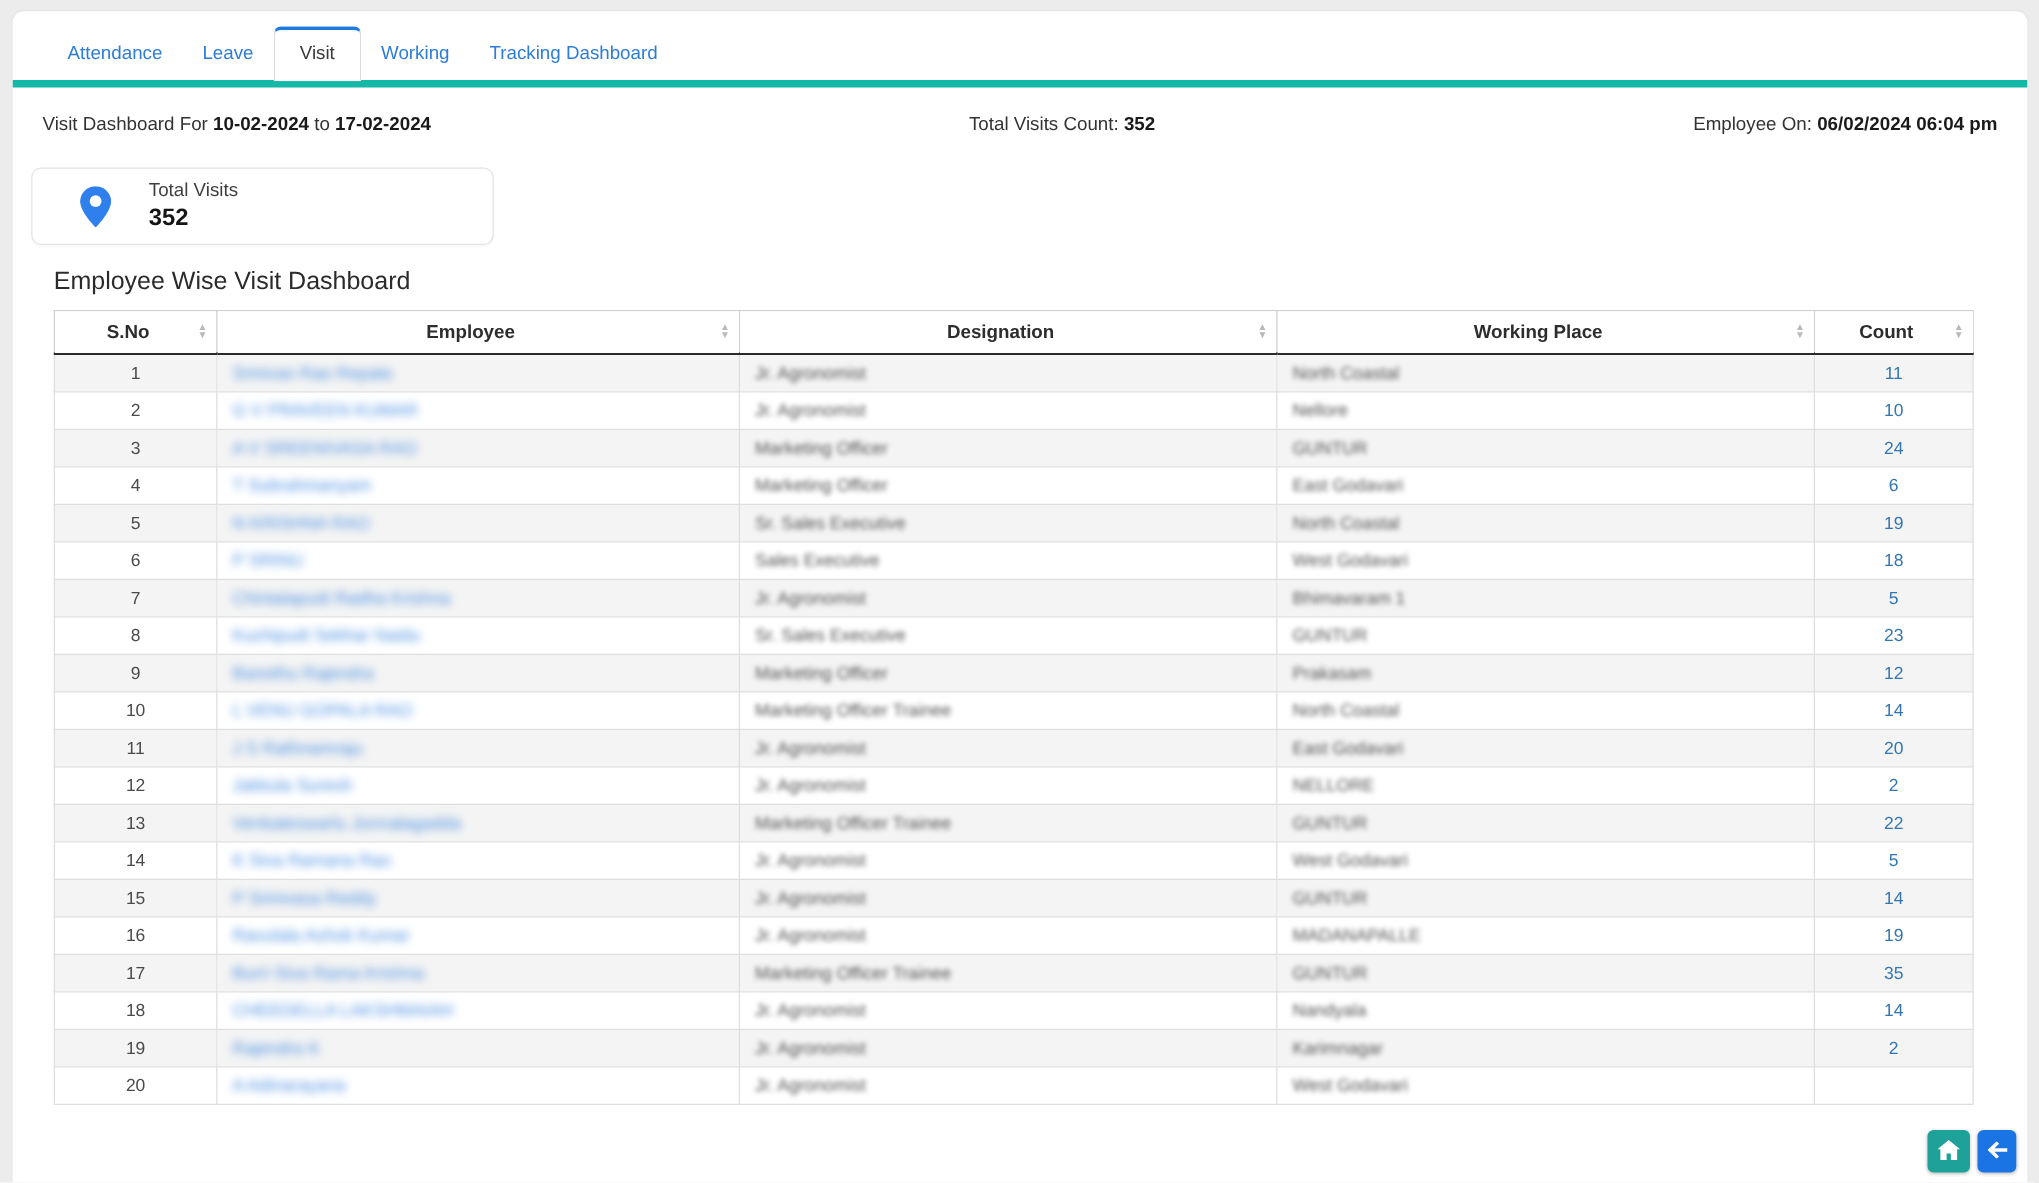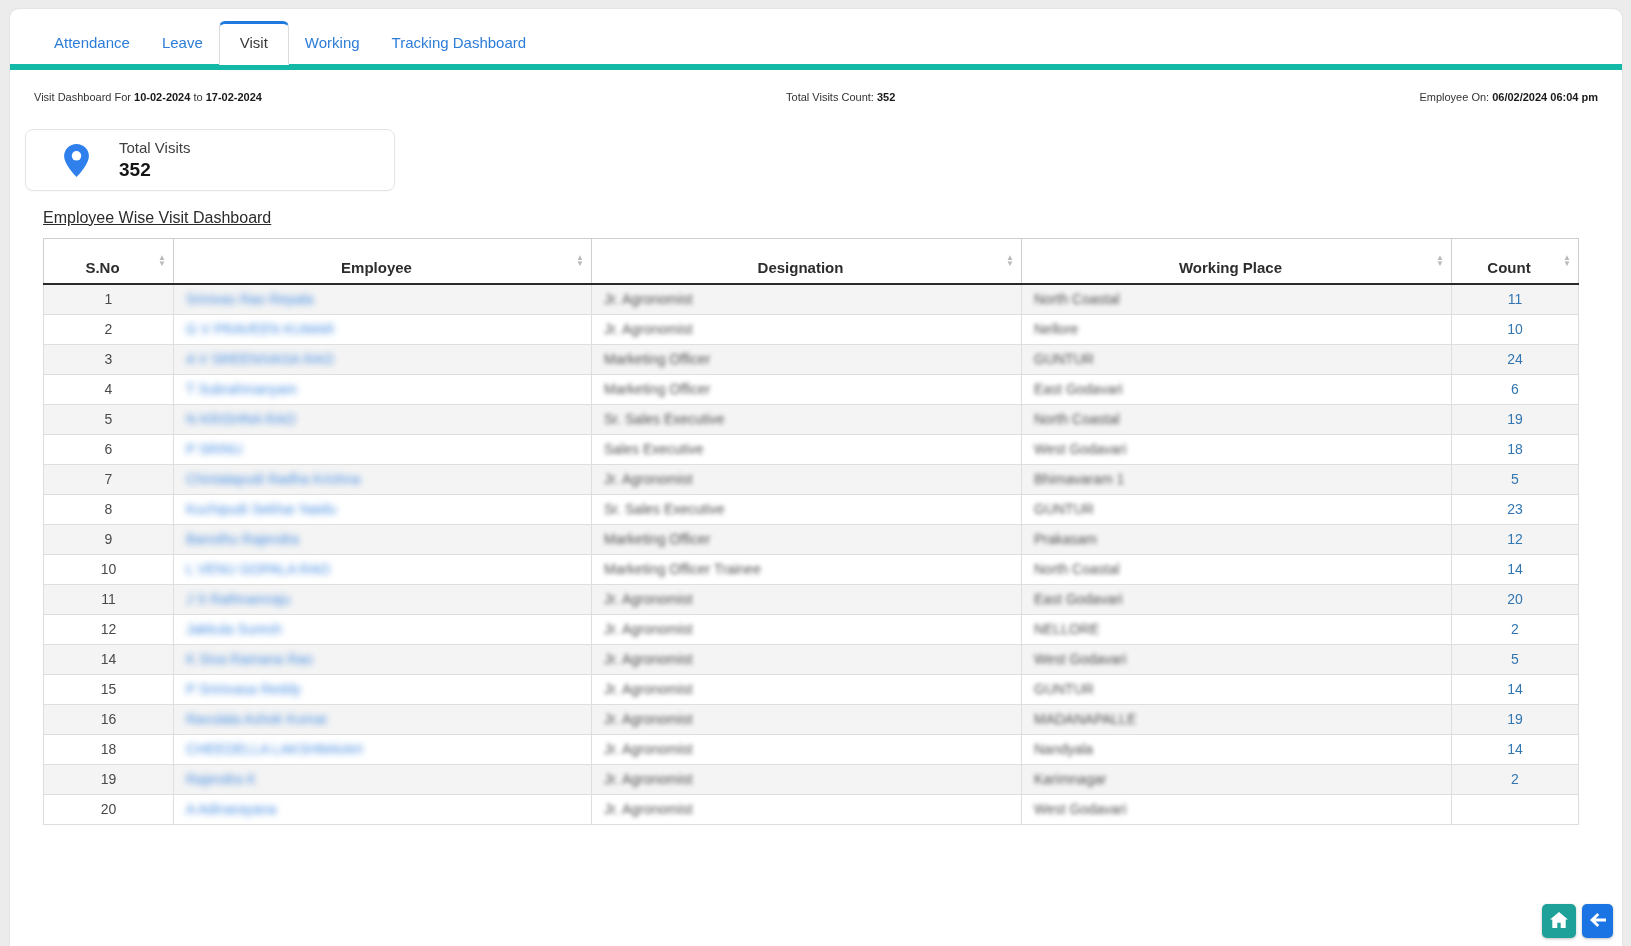--- a/index.html
+++ b/index.html
@@ -40,21 +40,21 @@
     border-top:3px solid #1f7ae0;
     border-bottom:1px solid #ffffff;
     border-radius:6px 6px 0 0;
     margin-bottom:-1px;
     padding:10px 20px 13px;
   }
   
   .report-header {
     display:flex; justify-content:space-between; align-items:flex-end;
     padding:21px 24px 0 24px;
-    font-size:11px; color:#333;gap:44px;
+    font-size:15px; color:#333;gap:44px;
   }
   .report-header b { color:#1a1a1a; }
   
   .stat-card {
     margin:26px 0 0 15px;
     width:370px; height:62px;
     background:#fff;
     border:1px solid #e4e4e4;
     border-radius:8px;
     box-shadow:0 1px 2px rgba(0,0,0,0.03);
@@ -83,37 +83,36 @@
     border:1px solid #dcdcdc;
     border-top:3px solid #1f7ae0;
     border-bottom:1px solid #ffffff;
     border-radius:2px 2px 0 0;
     margin-bottom:-1px;
     padding:10px 26px 12px;
   }
   
   .section-title {
     margin:18px 0 11px 33px;
-    font-size:16px;
+    font-size:20px;
     font-weight:400;
     color:#2b2b2b;
-    text-decoration:underline;
   }
   
   table.visits {
     border-collapse:collapse;
     margin-left:33px;
     width:1535px;
     table-layout:fixed;
   }
   .visits th {
     position:relative;
     border:1px solid #cfcfcf;
     border-bottom:2px solid #2a2a2a;
-    padding:20px 22px 7px 10px;
+    padding:8px 22px 7px 10px;
     font-size:15px; font-weight:bold; color:#2d2d2d;
     text-align:center;
     background:#fff;
     height:34px;
   }
   .visits td {
     border:1px solid #dedede;
     padding:4px 12px;
     font-size:14px;
     line-height:21px;
@@ -327,39 +326,53 @@
     <td class="c-count"><a>20</a></td>
   </tr>
         <tr>
     <td class="c-sno">12</td>
     <td class="c-emp"><a class="blur-strong">Jakkula Suresh</a></td>
     <td class="c-des"><span class="blur-soft">Jr. Agronomist</span></td>
     <td class="c-wp"><span class="blur-soft">NELLORE</span></td>
     <td class="c-count"><a>2</a></td>
   </tr>
         <tr>
+    <td class="c-sno">13</td>
+    <td class="c-emp"><a class="blur-strong">Venkateswarlu Jonnalagadda</a></td>
+    <td class="c-des"><span class="blur-soft">Marketing Officer Trainee</span></td>
+    <td class="c-wp"><span class="blur-soft">GUNTUR</span></td>
+    <td class="c-count"><a>22</a></td>
+  </tr>
+        <tr>
     <td class="c-sno">14</td>
     <td class="c-emp"><a class="blur-strong">K Siva Ramana Rao</a></td>
     <td class="c-des"><span class="blur-soft">Jr. Agronomist</span></td>
     <td class="c-wp"><span class="blur-soft">West Godavari</span></td>
     <td class="c-count"><a>5</a></td>
   </tr>
         <tr>
     <td class="c-sno">15</td>
     <td class="c-emp"><a class="blur-strong">P Srinivasa Reddy</a></td>
     <td class="c-des"><span class="blur-soft">Jr. Agronomist</span></td>
     <td class="c-wp"><span class="blur-soft">GUNTUR</span></td>
     <td class="c-count"><a>14</a></td>
   </tr>
         <tr>
     <td class="c-sno">16</td>
     <td class="c-emp"><a class="blur-strong">Ravulala Ashok Kumar</a></td>
     <td class="c-des"><span class="blur-soft">Jr. Agronomist</span></td>
     <td class="c-wp"><span class="blur-soft">MADANAPALLE</span></td>
     <td class="c-count"><a>19</a></td>
+  </tr>
+        <tr>
+    <td class="c-sno">17</td>
+    <td class="c-emp"><a class="blur-strong">Burri Siva Rama Krishna</a></td>
+    <td class="c-des"><span class="blur-soft">Marketing Officer Trainee</span></td>
+    <td class="c-wp"><span class="blur-soft">GUNTUR</span></td>
+    <td class="c-count"><a>35</a></td>
   </tr>
         <tr>
     <td class="c-sno">18</td>
     <td class="c-emp"><a class="blur-strong">CHEEDELLA LAKSHMAIAH</a></td>
     <td class="c-des"><span class="blur-soft">Jr. Agronomist</span></td>
     <td class="c-wp"><span class="blur-soft">Nandyala</span></td>
     <td class="c-count"><a>14</a></td>
   </tr>
         <tr>
     <td class="c-sno">19</td>

